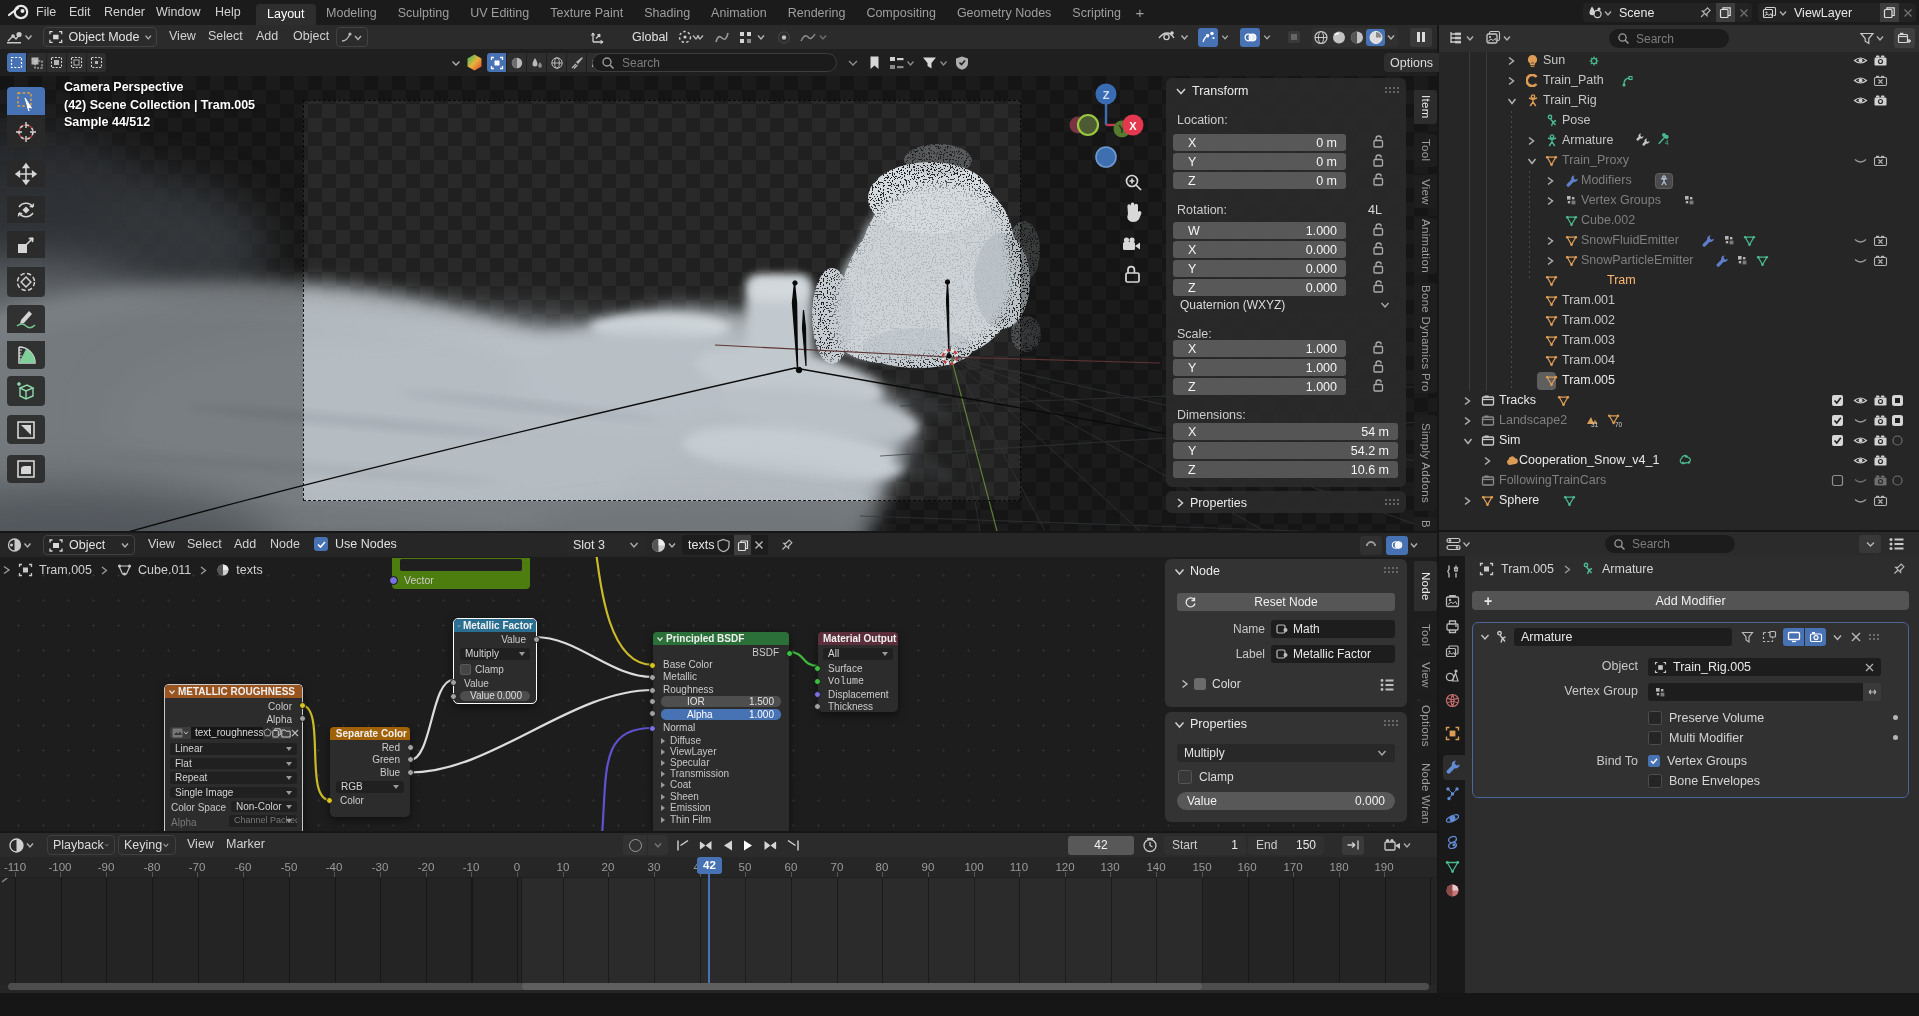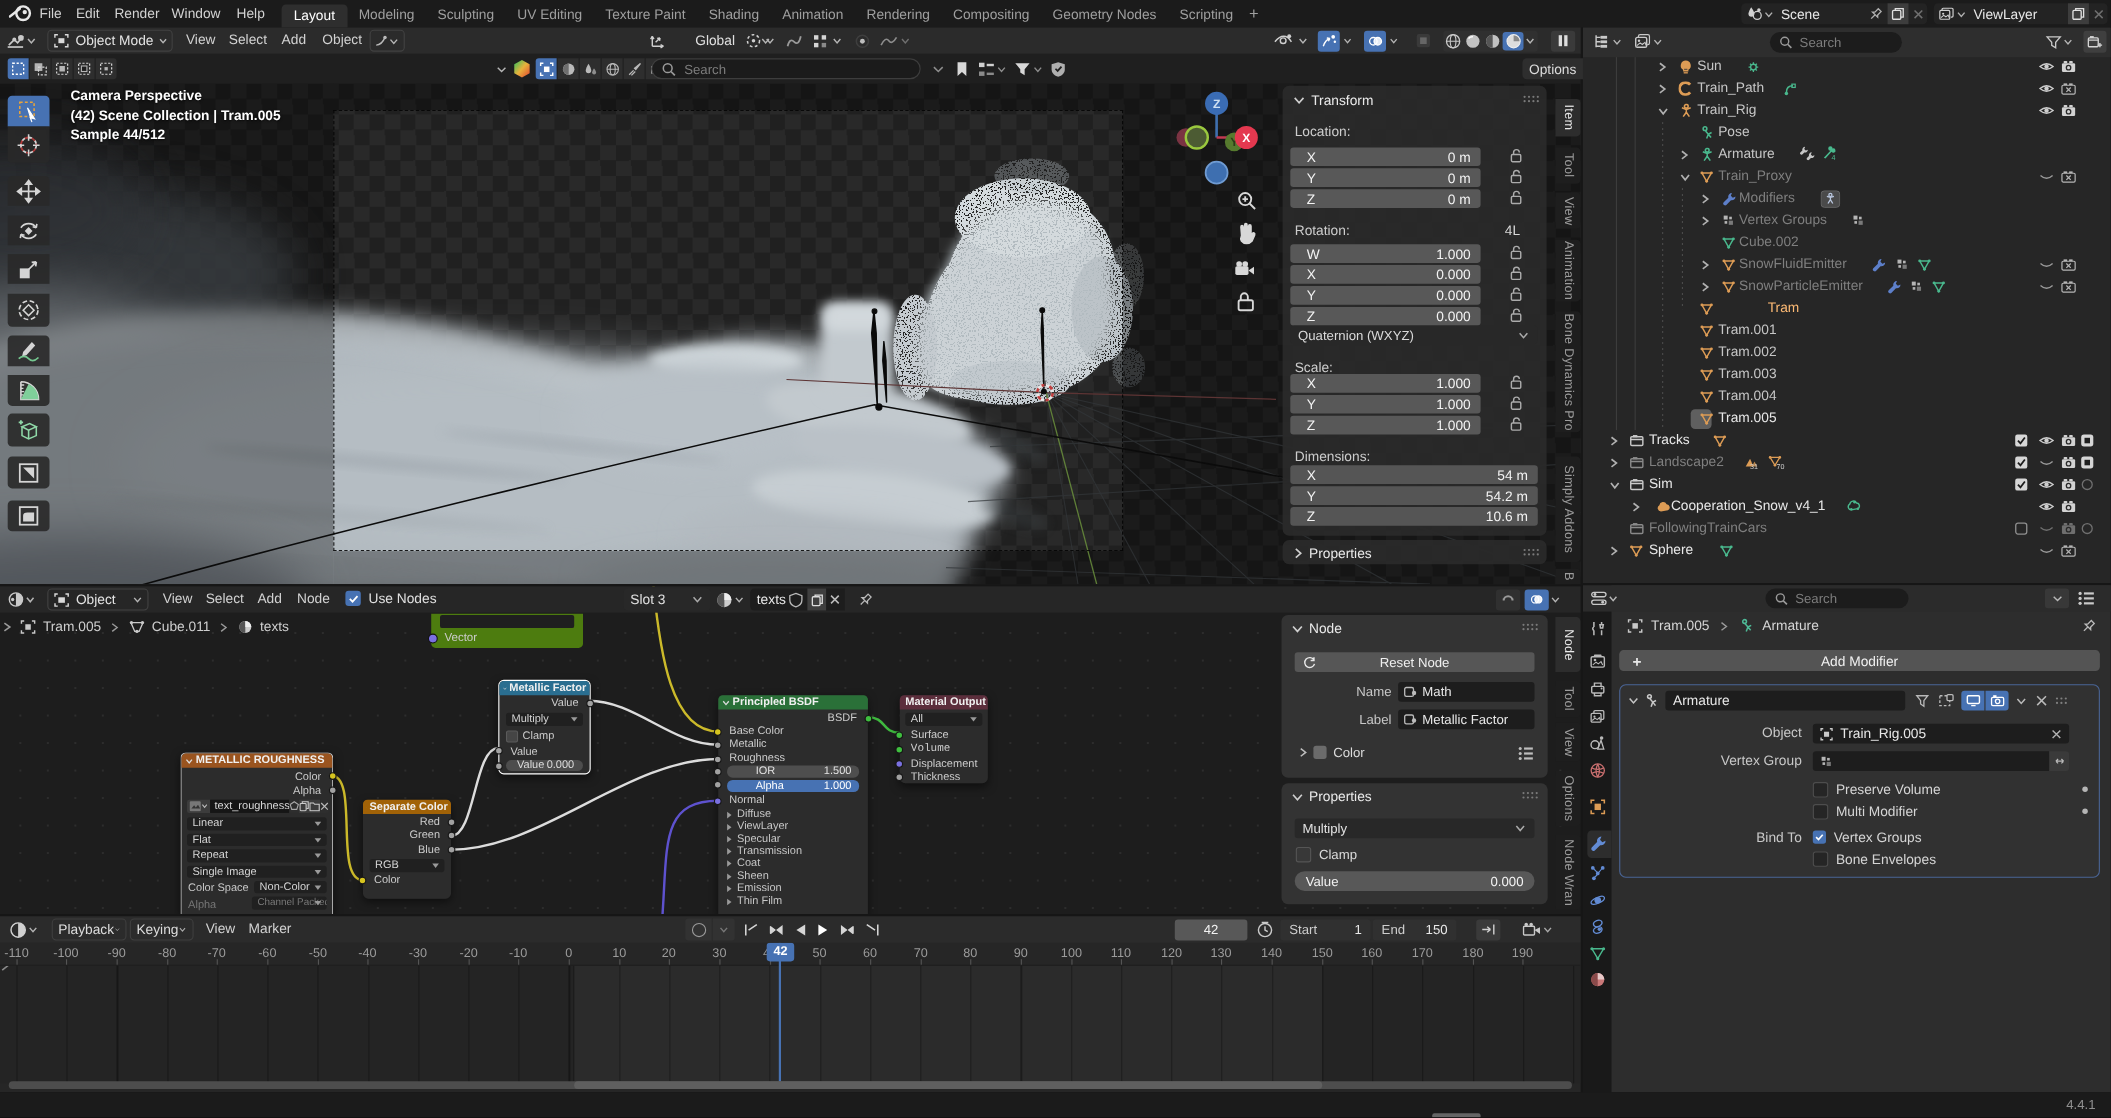--- a/index.html
+++ b/index.html
@@ -2145,18 +2145,14 @@
           </div>
       <span style="color:#d5d5d5;margin-left:7px;font-size:12.5px;">Vertex Groups</span>
     </div>
     <div class="abs row" style="left:175px;top:151px;">
       <div style="width:12px;height:12px;background:#252525;border:1px solid #4d4d4d;border-radius:2.5px;"></div>
       <span style="color:#d5d5d5;margin-left:7px;font-size:12.5px;">Bone Envelopes</span>
     </div>
   </div>
 </div>
 
-<div class="abs" style="left:0;top:993px;width:1919px;height:23px;background:#1b1b1b;">
-  <div class="abs" style="right:14px;top:4px;color:#909090;font-size:12px;">4.4.1</div>
-  <div class="abs" style="left:1302px;top:19px;width:44px;height:4px;background:#656565;border-radius:2px 2px 0 0;"></div>
+
 </div>
 
-</div>
-
 </body></html>

